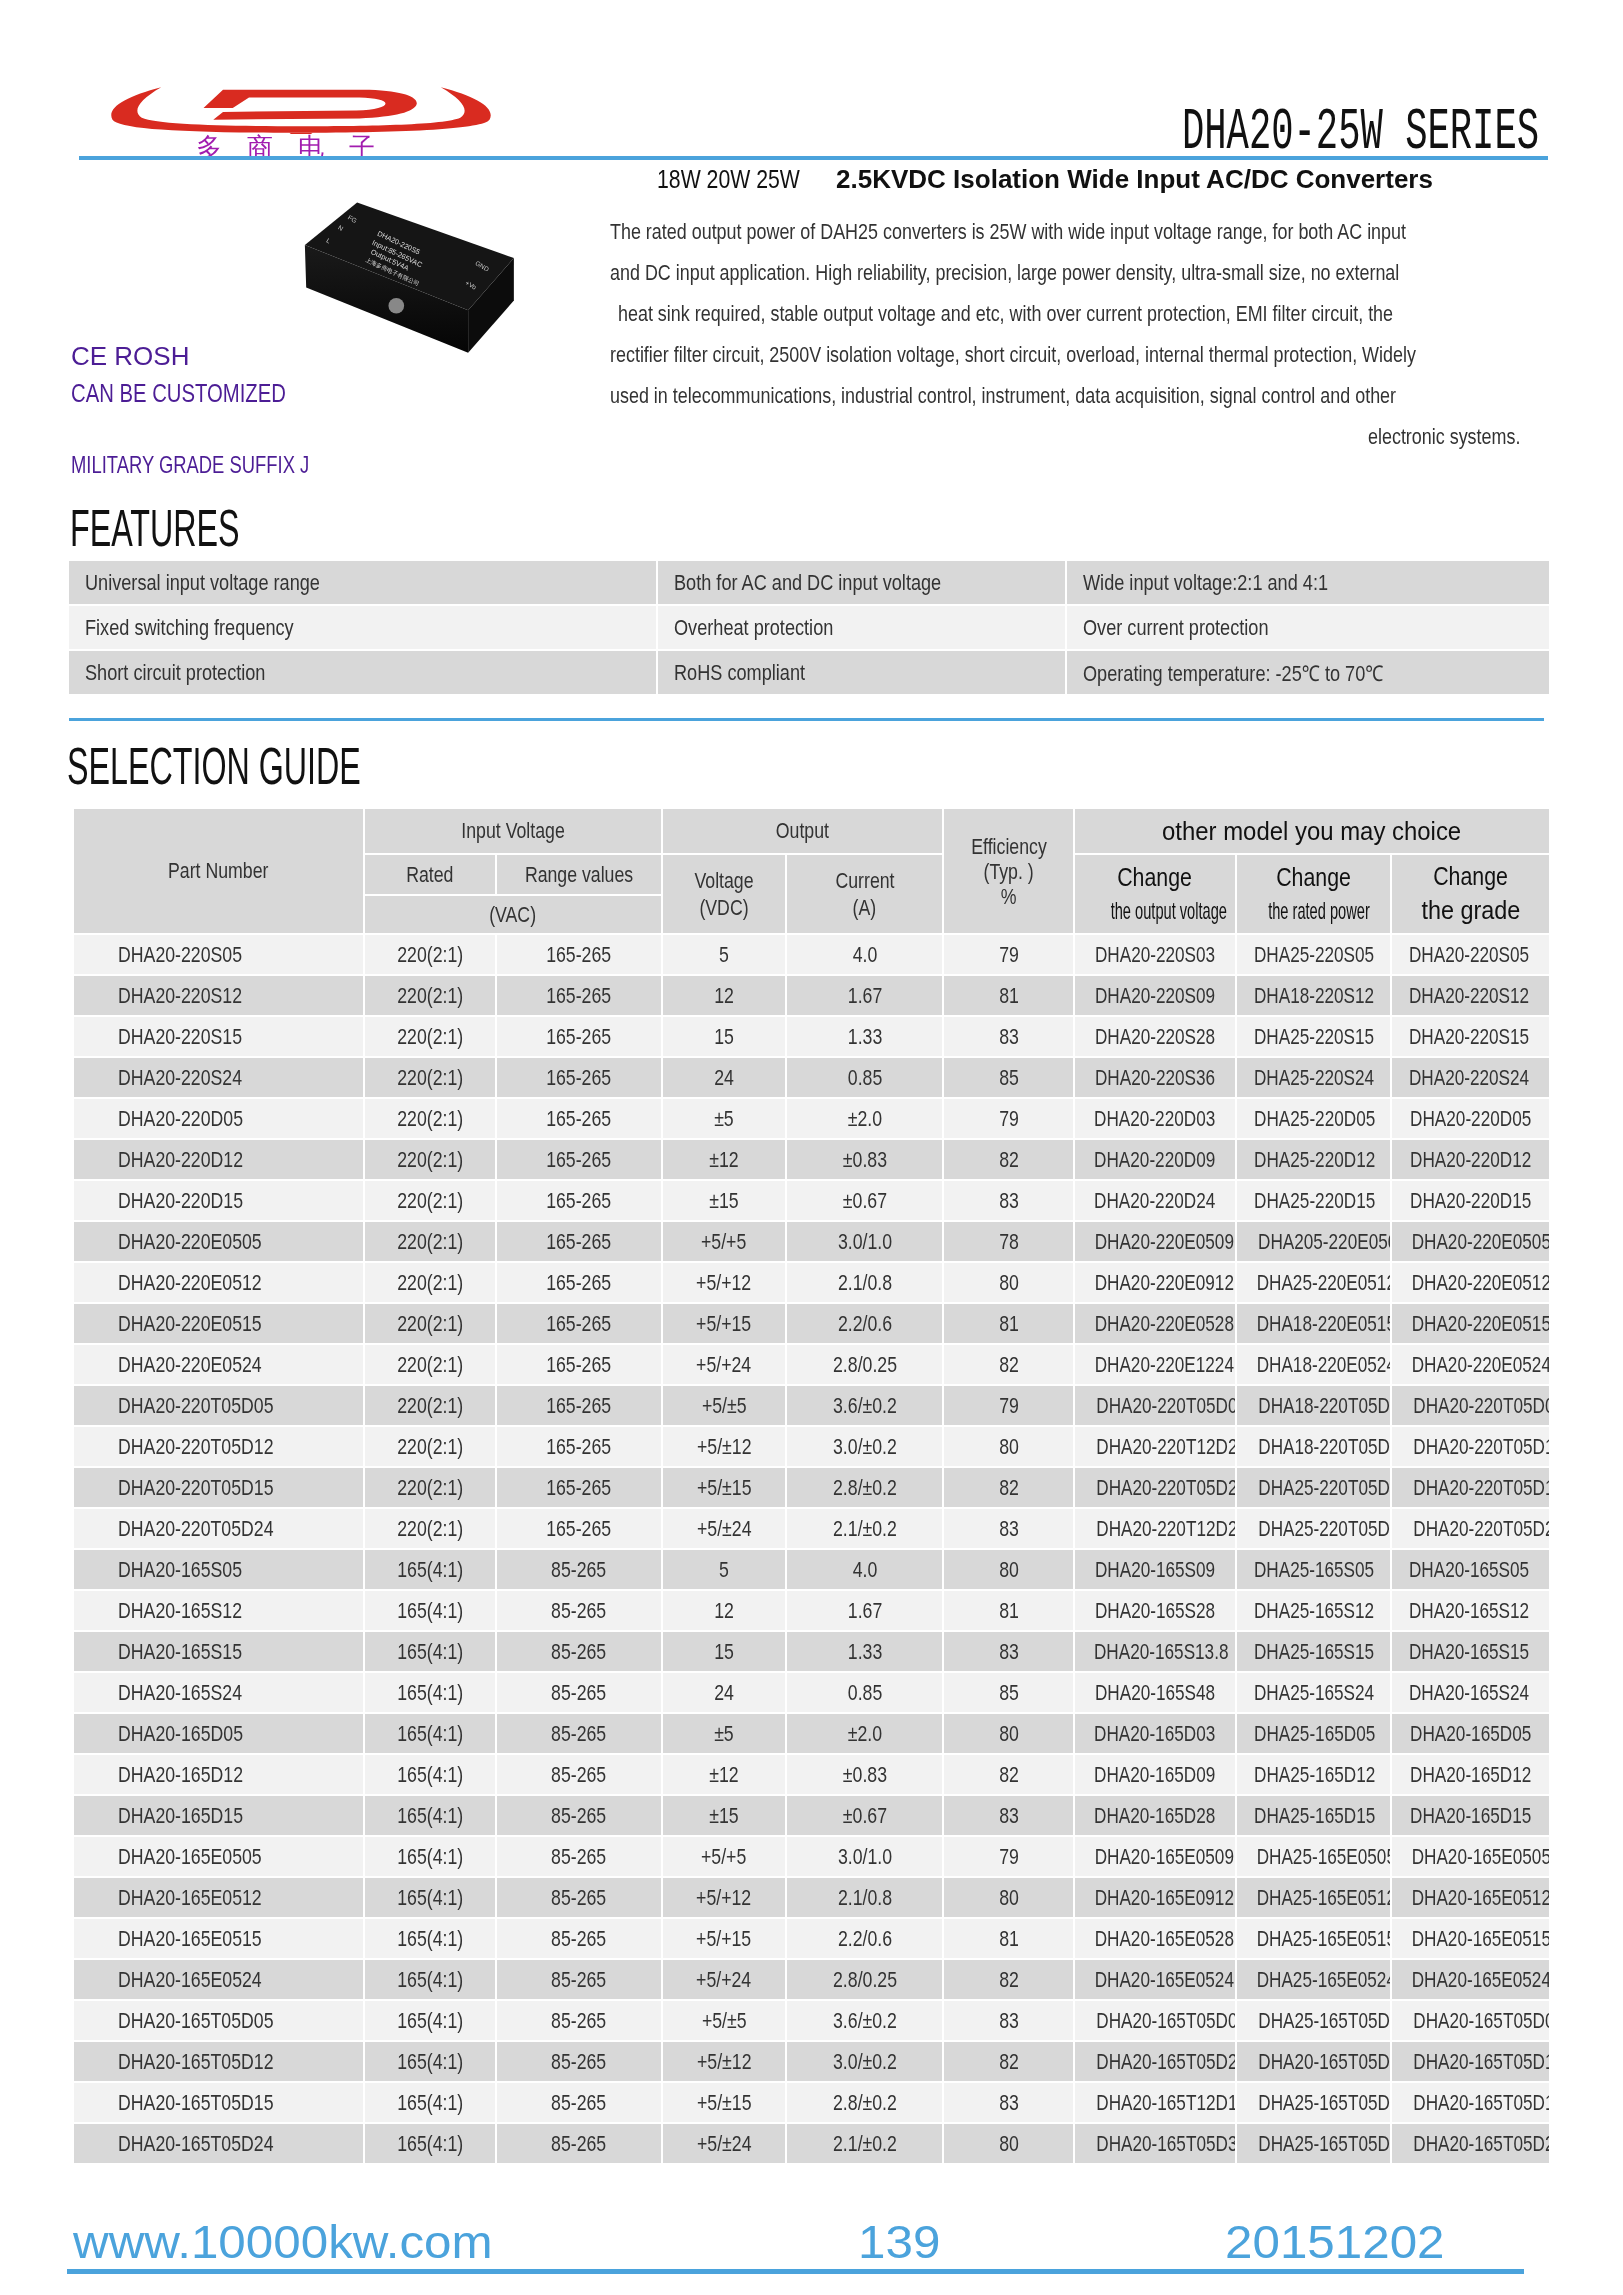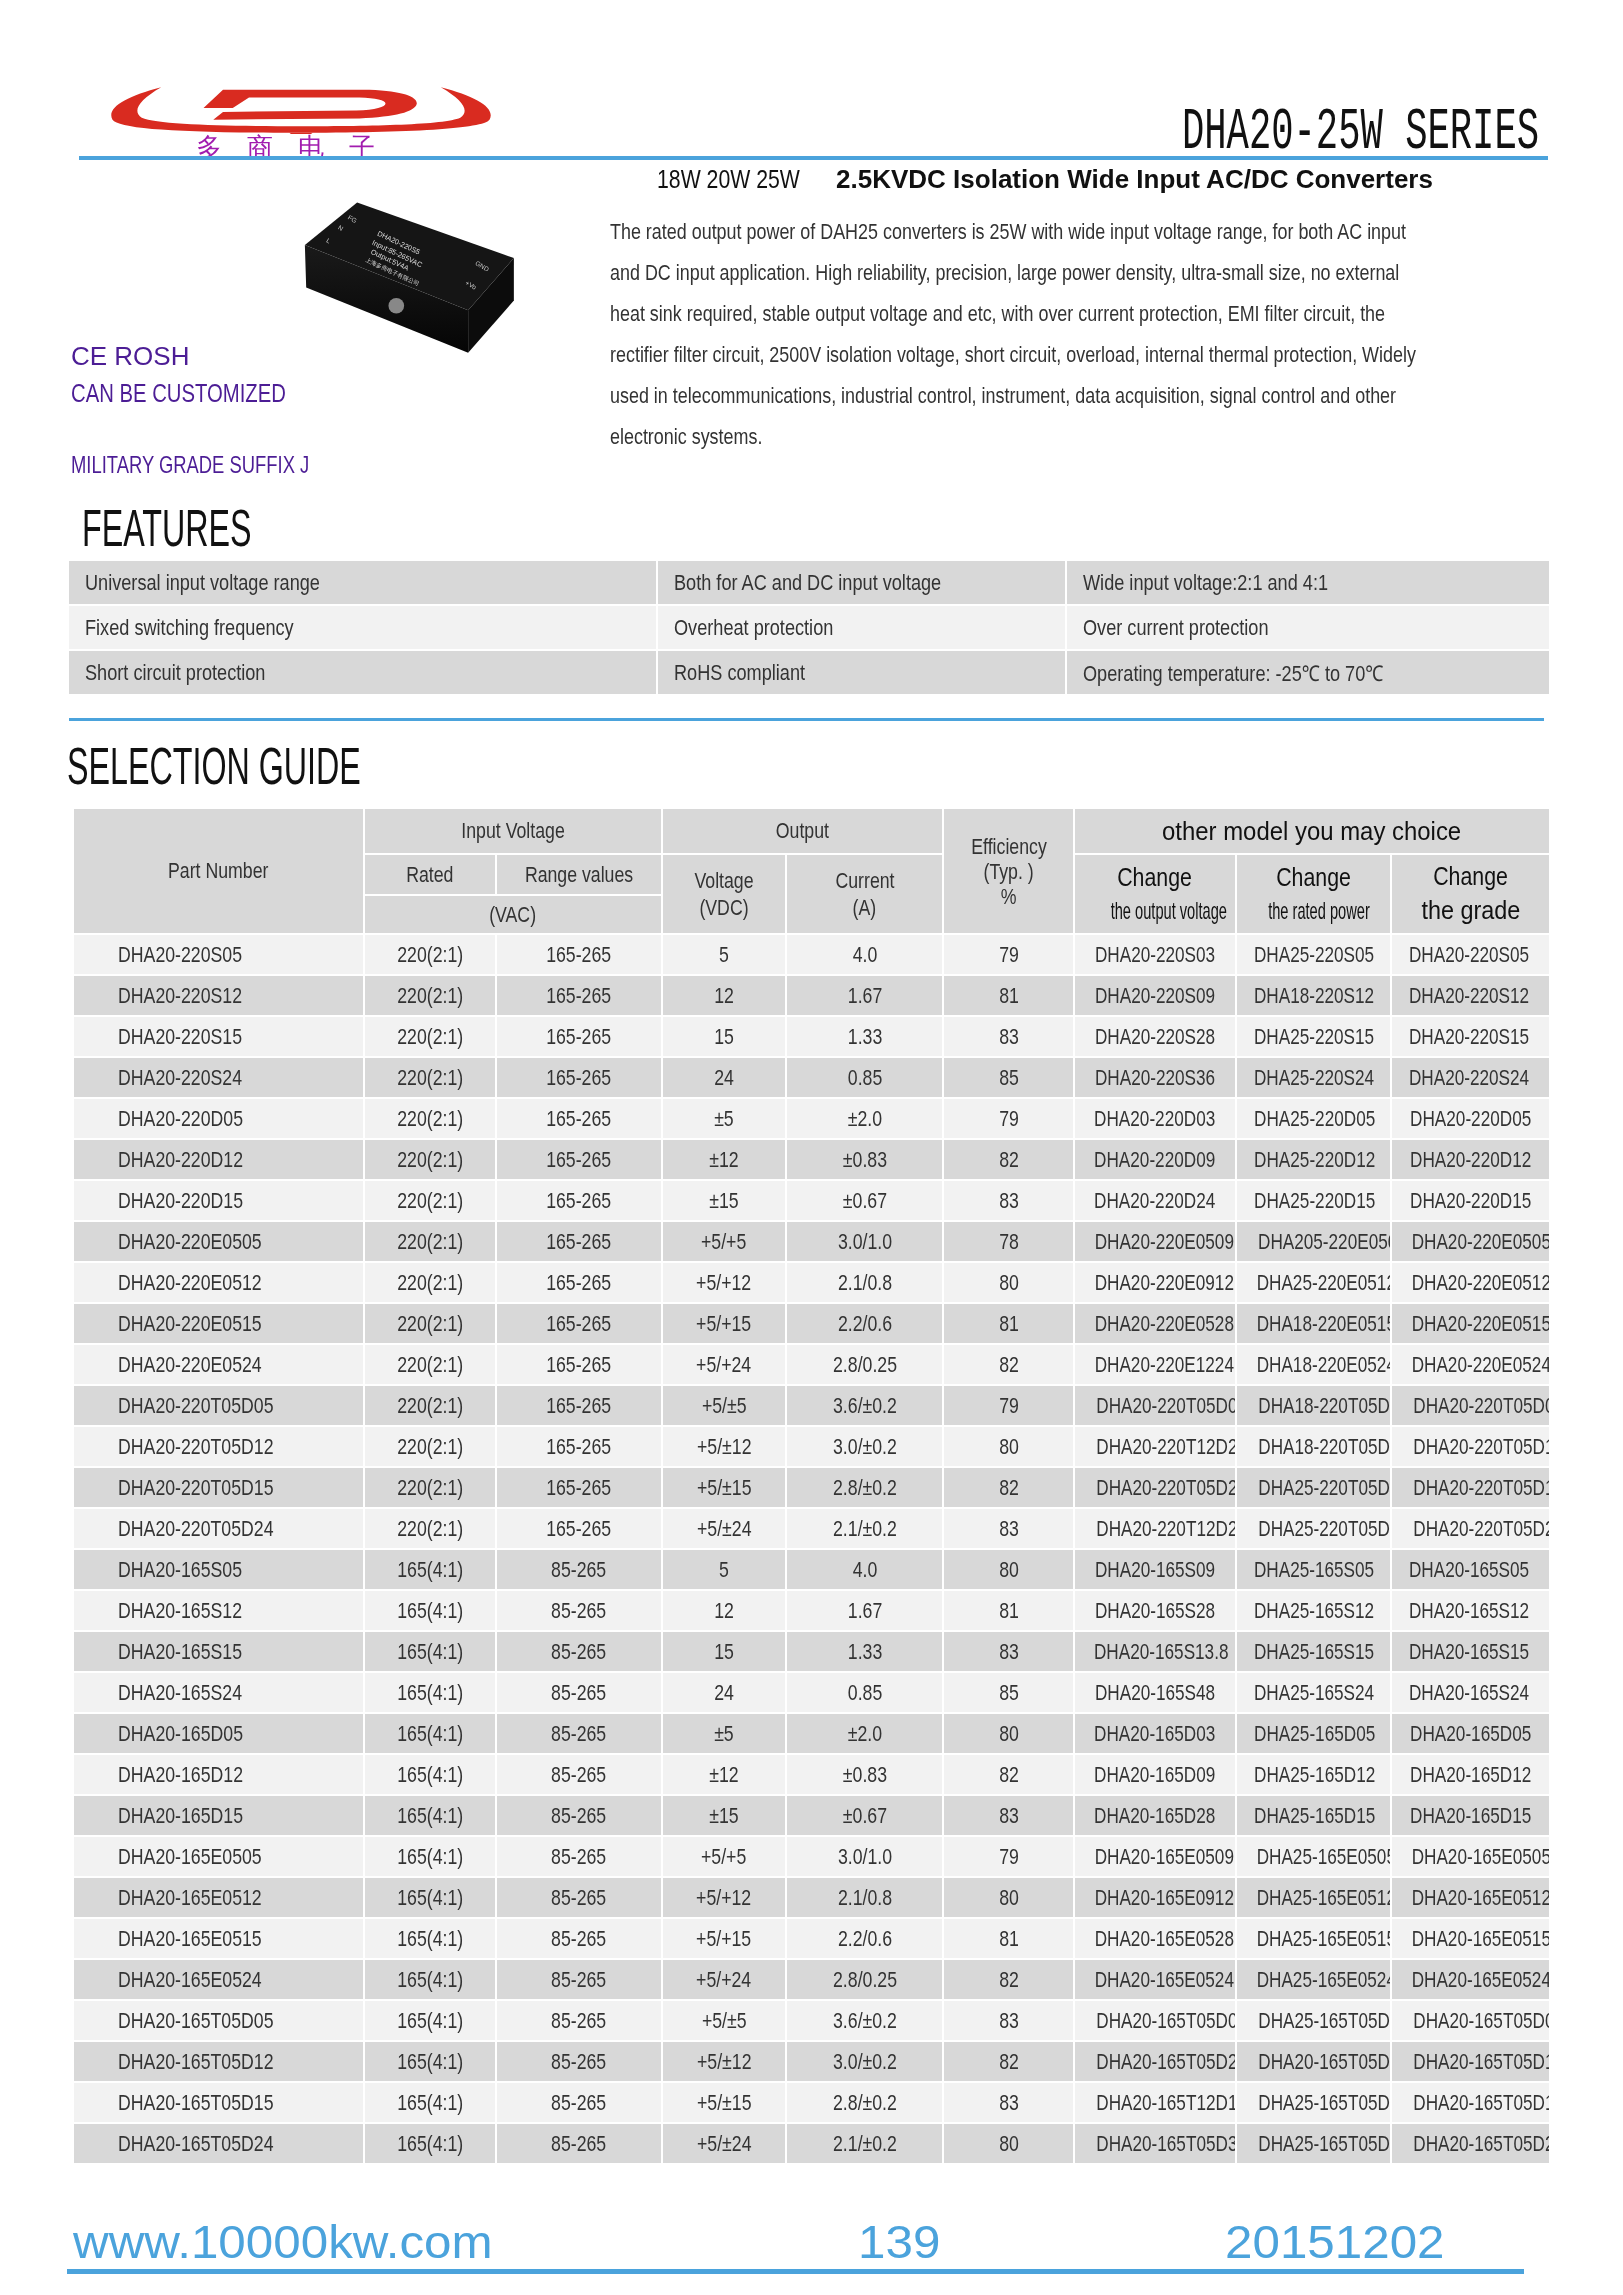--- a/index.html
+++ b/index.html
@@ -22,21 +22,21 @@
 
   .product { left:298px; top:196px; width:226px; height:160px; }
 
   .left-tag { left:71px; color:#4c1d95; white-space:nowrap; }
   .tag1 { top:341px; font-size:26px; }
   .tag2 { top:378px; font-size:26px; }
   .tag2 span, .tag3 span { display:inline-block; transform:scaleX(0.78); transform-origin:left; }
   .tag3 { top:424px; font-size:23.6px;margin-top:28px; }
 
   .desc { left:610px; top:211px; width:942px; }
-  .desc-line { height:41px; font-size:21.6px; line-height:41px; color:#333; white-space:nowrap; }
+  .desc-line { height:41px; font-size:21.6px; line-height:41px; color:#333; white-space:nowrap;text-align:right; }
   .desc-line span { display:inline-block; transform:scaleX(0.83); transform-origin:left; }
 
   .section-h { font-size:52px; color:#111; white-space:nowrap; }
   .section-h span { display:inline-block; transform:scaleX(0.62); transform-origin:left top; }
 
   
   .feat { left:69px; top:561px; width:1482px; border-collapse:separate; border-spacing:0; }
   .feat td { height:43px; font-size:21.6px; padding:0 0 0 15.7px; color:#333; border-right:2px solid #ffffff; border-bottom:2px solid #ffffff; white-space:nowrap; }
   .feat td span { display:inline-block; transform:scaleX(0.84); transform-origin:left; }
   .feat tr:nth-child(odd) td { background:#d8d8d8; }
@@ -114,21 +114,21 @@
 
 <div class="abs desc">
   <div class="desc-line"><span>The rated output power of DAH25 converters is 25W with wide input voltage range, for both AC input</span></div>
   <div class="desc-line"><span>and DC input application. High reliability, precision, large power density, ultra-small size, no external</span></div>
   <div class="desc-line"><span>heat sink required, stable output voltage and etc, with over current protection, EMI filter circuit, the</span></div>
   <div class="desc-line"><span>rectifier filter circuit, 2500V isolation voltage, short circuit, overload, internal thermal protection, Widely</span></div>
   <div class="desc-line"><span>used in telecommunications, industrial control, instrument, data acquisition, signal control and other</span></div>
   <div class="desc-line"><span>electronic systems.</span></div>
 </div>
 
-<div class="abs section-h" style="left:82px; top:498px;"><span>FEATURES</span></div>
+<div class="abs section-h" style="left:70px; top:498px;"><span>FEATURES</span></div>
 
 <table class="abs feat">
   <colgroup>
       <col style="width:589px">
       <col style="width:409px">
       <col style="width:484px">
     </colgroup>
   <tbody>
       <tr>
     <td><span>Universal input voltage range</span></td>

